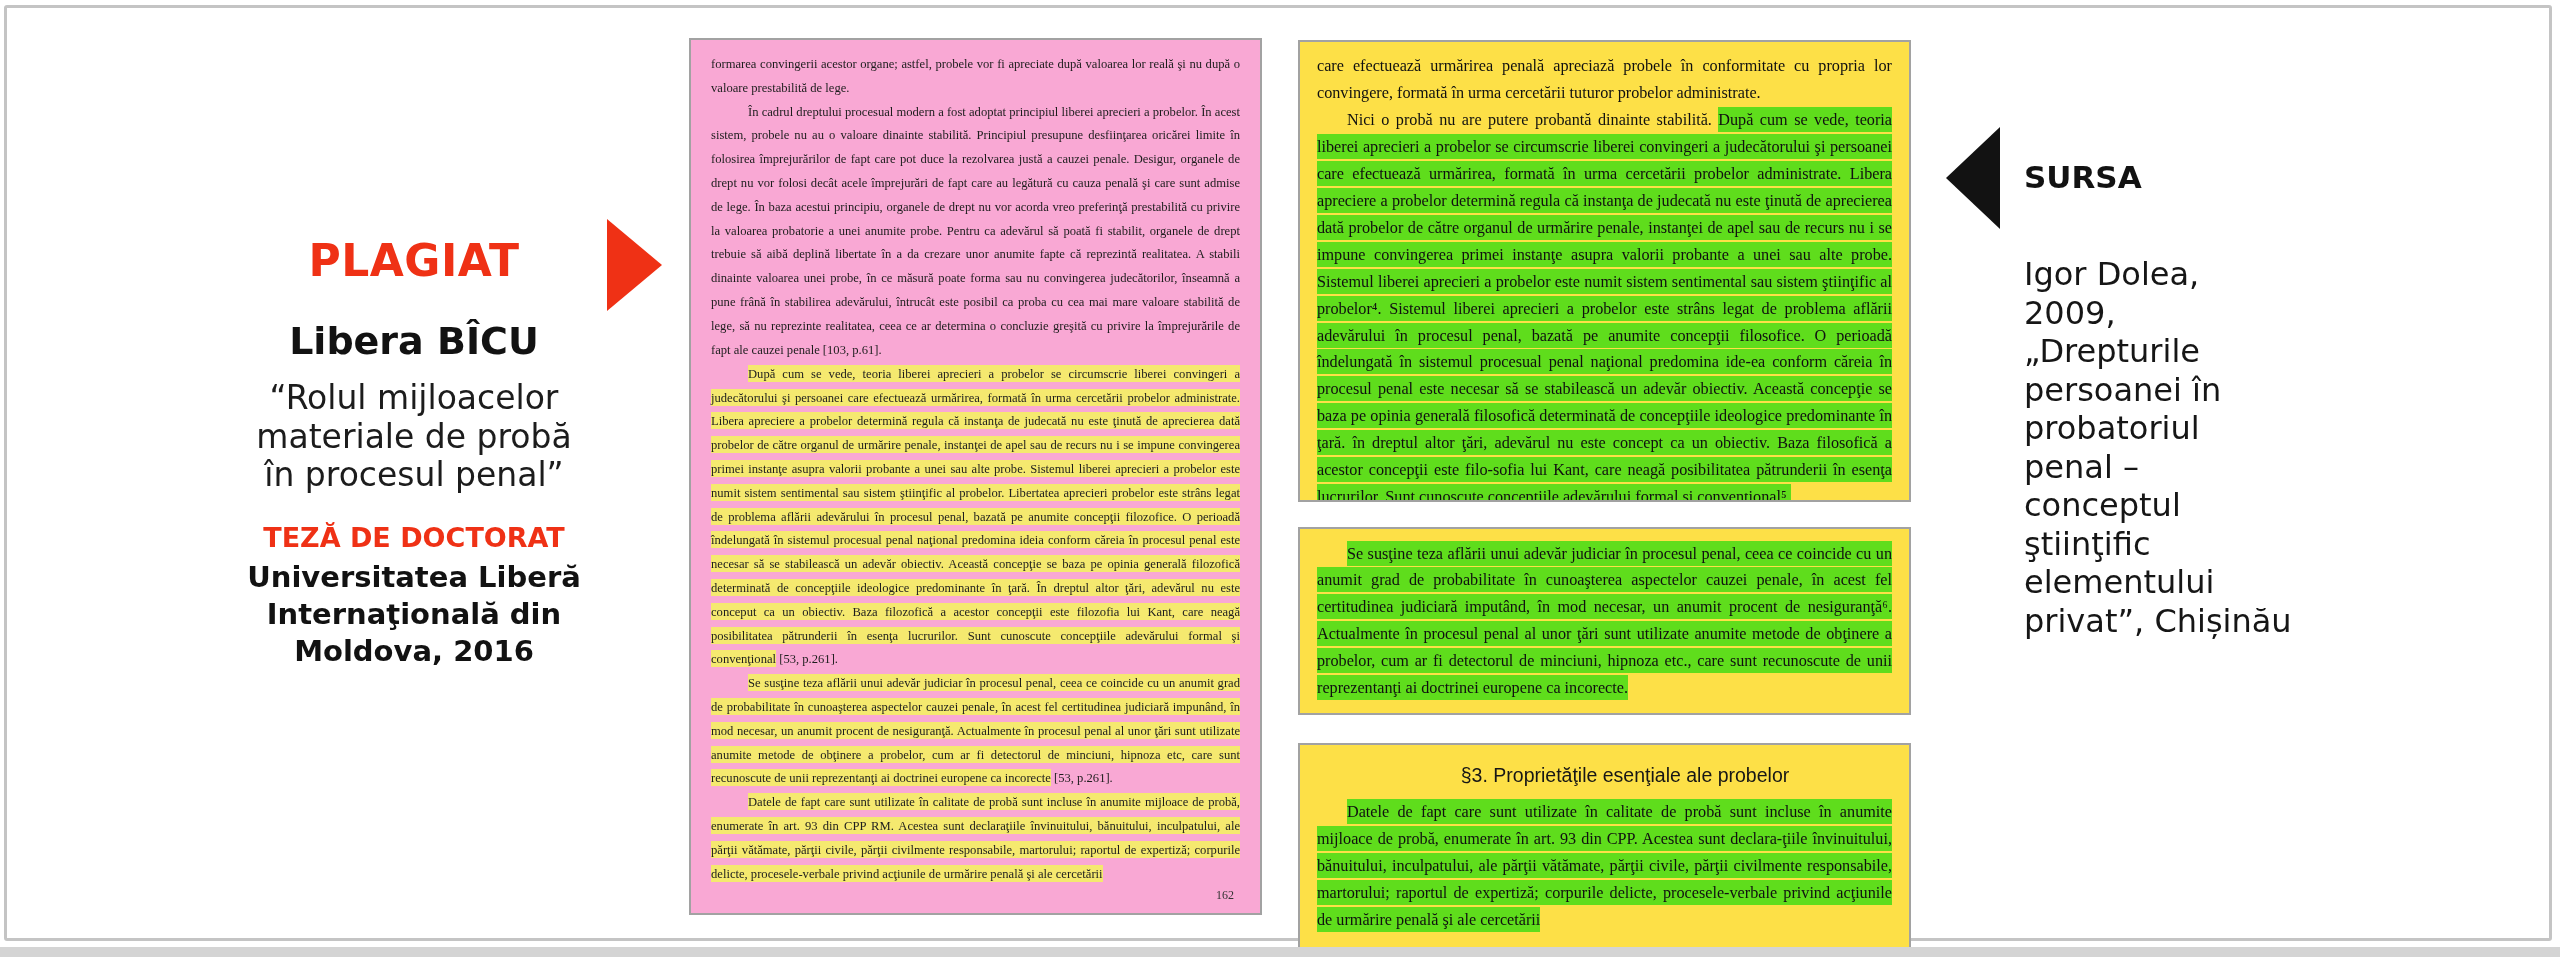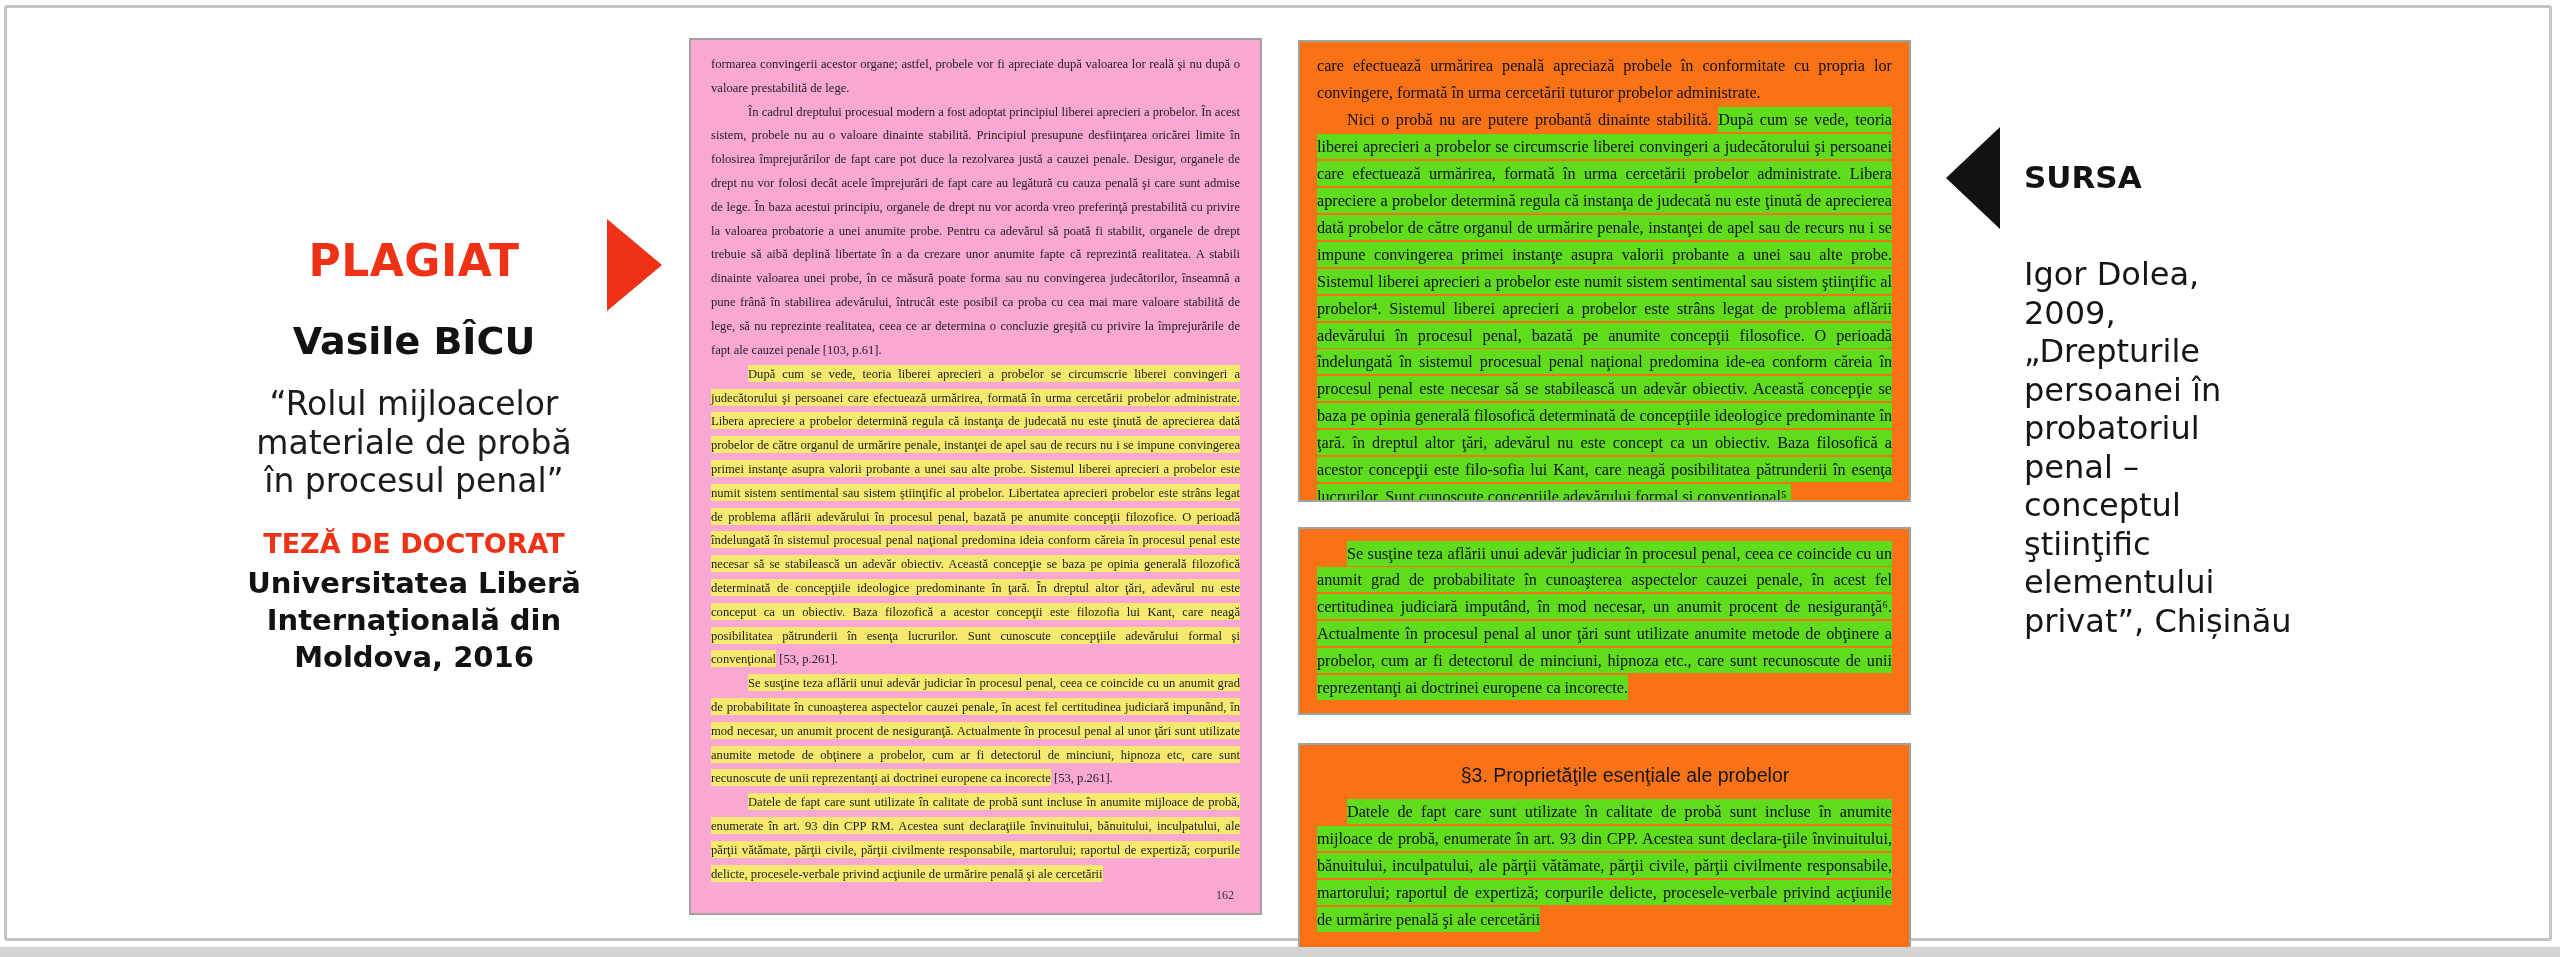--- a/index.html
+++ b/index.html
@@ -8,42 +8,42 @@
   .canvas-frame{position:absolute;left:4px;top:5px;width:2548px;height:936px;
     border:3px solid #c4c4c4;border-radius:3px;background:#fff;box-sizing:border-box;}
   .bottom-band{position:absolute;left:0;bottom:0;width:2560px;height:10px;background:#d4d4d4;z-index:50;}
 
   
   .plagiat-block{position:absolute;left:238px;top:236px;width:352px;text-align:center;z-index:10;}
   .plagiat-title{font-size:44px;font-weight:bold;color:#ef3115;letter-spacing:.5px;line-height:50px;}
   .red-arrow{position:absolute;left:607px;top:219px;width:0;height:0;z-index:10;
     border-left:55px solid #ef3115;border-top:46px solid transparent;border-bottom:46px solid transparent;}
   .author-name{font-size:38px;font-weight:bold;color:#121212;margin-top:33px;line-height:44px;}
-  .work-title{font-size:33px;font-weight:normal;color:#1c1c1c;margin-top:22px;line-height:38.5px;white-space:pre-line;}
+  .work-title{font-size:33px;font-weight:normal;color:#1c1c1c;margin-top:16px;line-height:38.5px;white-space:pre-line;}
   .work-type{font-size:27px;font-weight:bold;color:#ef3115;margin-top:27px;line-height:32px;}
   .institution{font-size:29px;font-weight:bold;color:#121212;margin-top:5px;line-height:37px;white-space:pre-line;}
 
   
   .black-arrow{position:absolute;left:1946px;top:127px;width:0;height:0;z-index:10;
     border-right:54px solid #121212;border-top:51px solid transparent;border-bottom:51px solid transparent;}
   .sursa-block{position:absolute;left:2024px;top:150px;width:310px;text-align:left;z-index:10;}
   .sursa-title{font-size:31px;font-weight:bold;color:#121212;line-height:54px;}
   .source-reference{font-size:32px;color:#161616;margin-top:51px;line-height:38.5px;white-space:pre-line;}
 
   
   .thesis-page{position:absolute;left:689px;top:38px;width:573px;height:877px;background:#f9a8d4;
     border:2px solid #a2a2a2;box-sizing:border-box;padding:13px 20px 0 20px;overflow:hidden;z-index:5;}
   .thesis-page .doc-p{font-family:"Liberation Serif","DejaVu Serif",serif;font-size:12.6px;line-height:23.8px;
     text-align:justify;margin:0;color:#1d1d1d;}
   .thesis-page .doc-p.indent{text-indent:37px;}
   .page-number{position:absolute;right:26px;bottom:10px;font-family:"Liberation Serif",serif;
     font-size:12px;color:#333;}
 
   
-  .src-panel{position:absolute;left:1298px;width:613px;background:#f97316;border:2px solid #a2a2a2;
+  .src-panel{position:absolute;left:1298px;width:613px;background:#fde047;border:2px solid #a2a2a2;
     box-sizing:border-box;padding:11px 17px 4px 17px;overflow:hidden;z-index:5;}
   .src-panel-1{top:40px;height:462px;}
   .src-panel-2{top:527px;height:188px;}
   .src-panel-3{top:743px;height:230px;}
   .src-panel .doc-p{font-family:"Liberation Serif","DejaVu Serif",serif;font-size:16.2px;line-height:26.9px;
     text-align:justify;margin:0;color:#101010;}
   .src-panel .doc-p.indent{text-indent:30px;}
   .src-panel .doc-p.heading{font-family:"Liberation Sans","DejaVu Sans",sans-serif;font-size:19.5px;
     text-align:center;text-indent:41px;margin:6px 0 10px 0;color:#161616;}
 
@@ -51,21 +51,21 @@
   .hl-yellow{background:#f5e96f;padding:1.5px 0;box-decoration-break:clone;-webkit-box-decoration-break:clone;}
   .hl-green{background:#5fdd1c;padding:3.5px 0;box-decoration-break:clone;-webkit-box-decoration-break:clone;}
 </style>
 </head>
 <body>
 
 <div class="canvas-frame"></div>
 
 <div class="plagiat-block">
   <div class="plagiat-title">PLAGIAT</div>
-  <div class="author-name">Vasile BÎCU</div>
+  <div class="author-name">Libera BÎCU</div>
   <div class="work-title">“Rolul mijloacelor
 materiale de probă
 în procesul penal”</div>
   <div class="work-type">TEZĂ DE DOCTORAT</div>
   <div class="institution">Universitatea Liberă
 Internaţională din
 Moldova, 2016</div>
 </div>
 <div class="red-arrow"></div>
 

